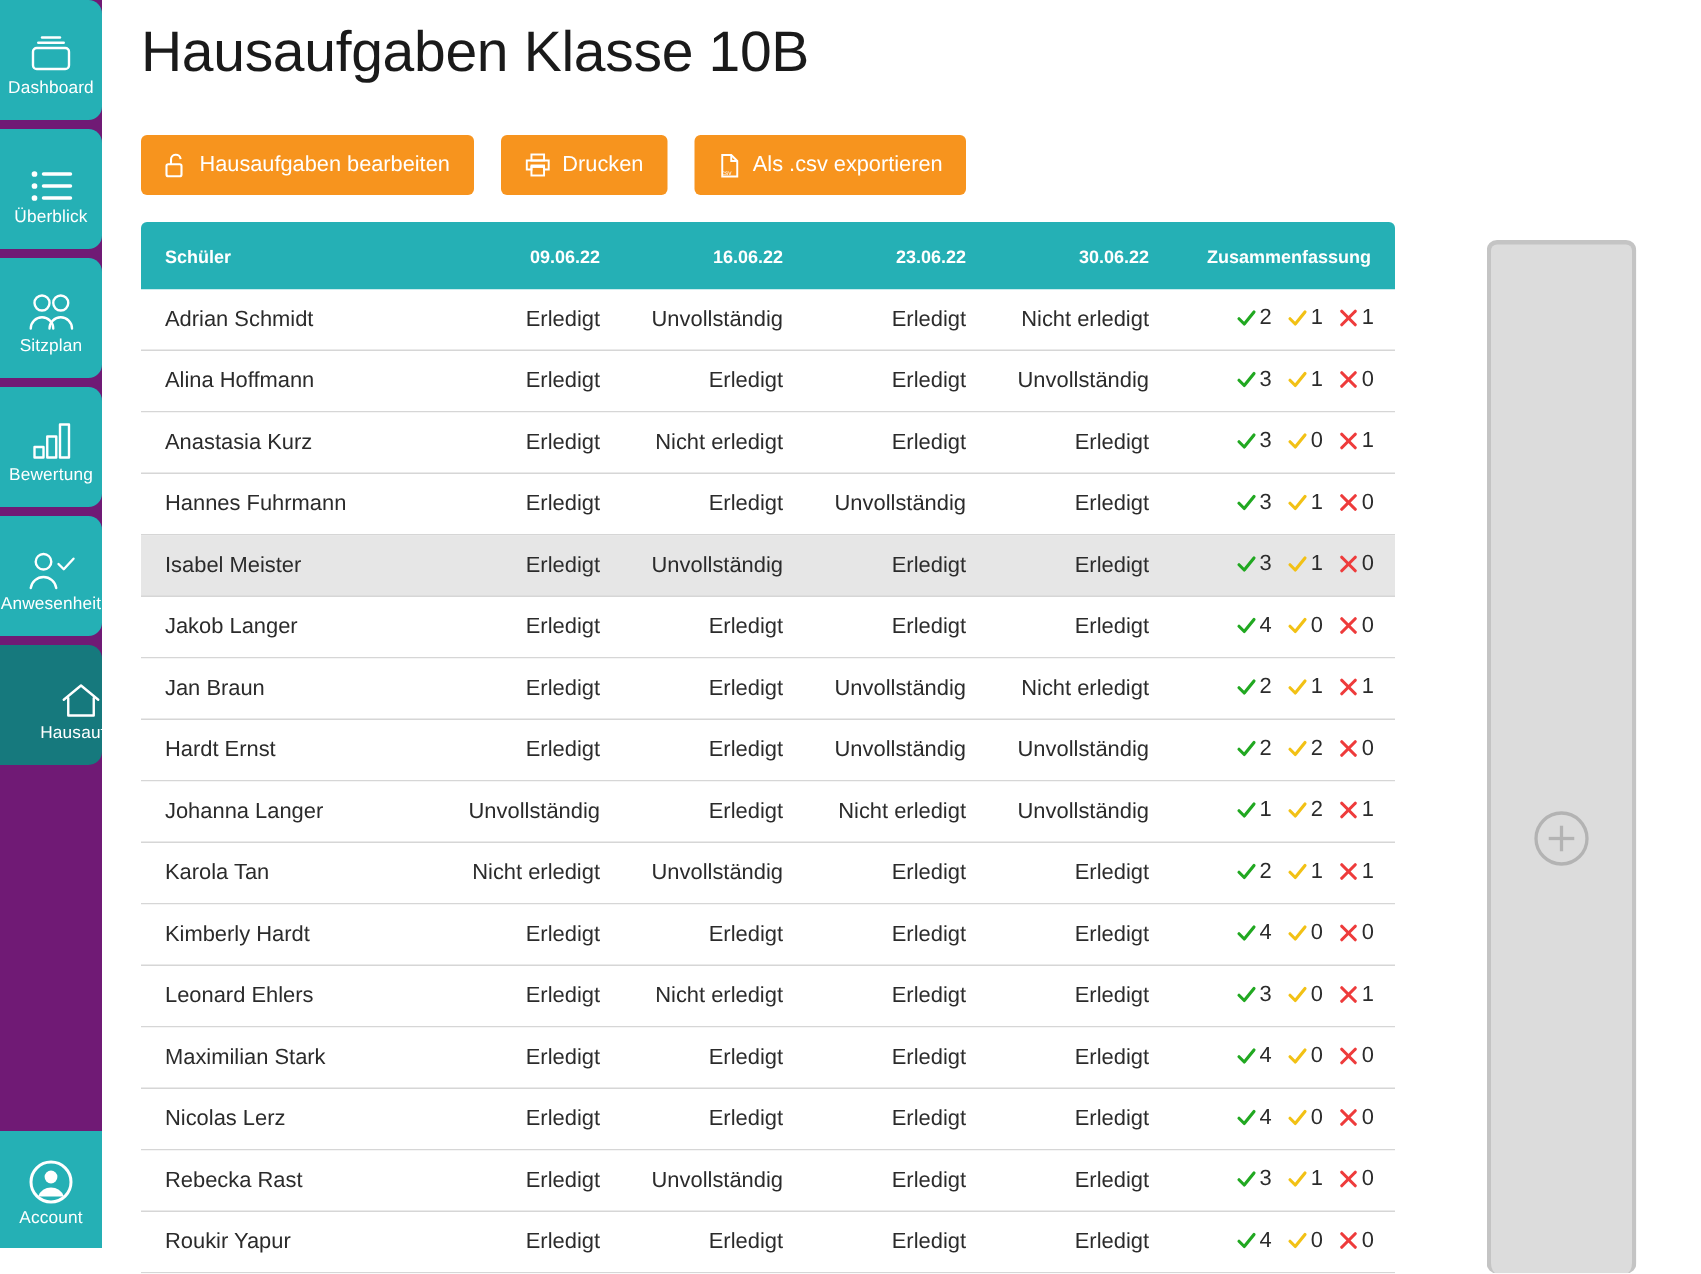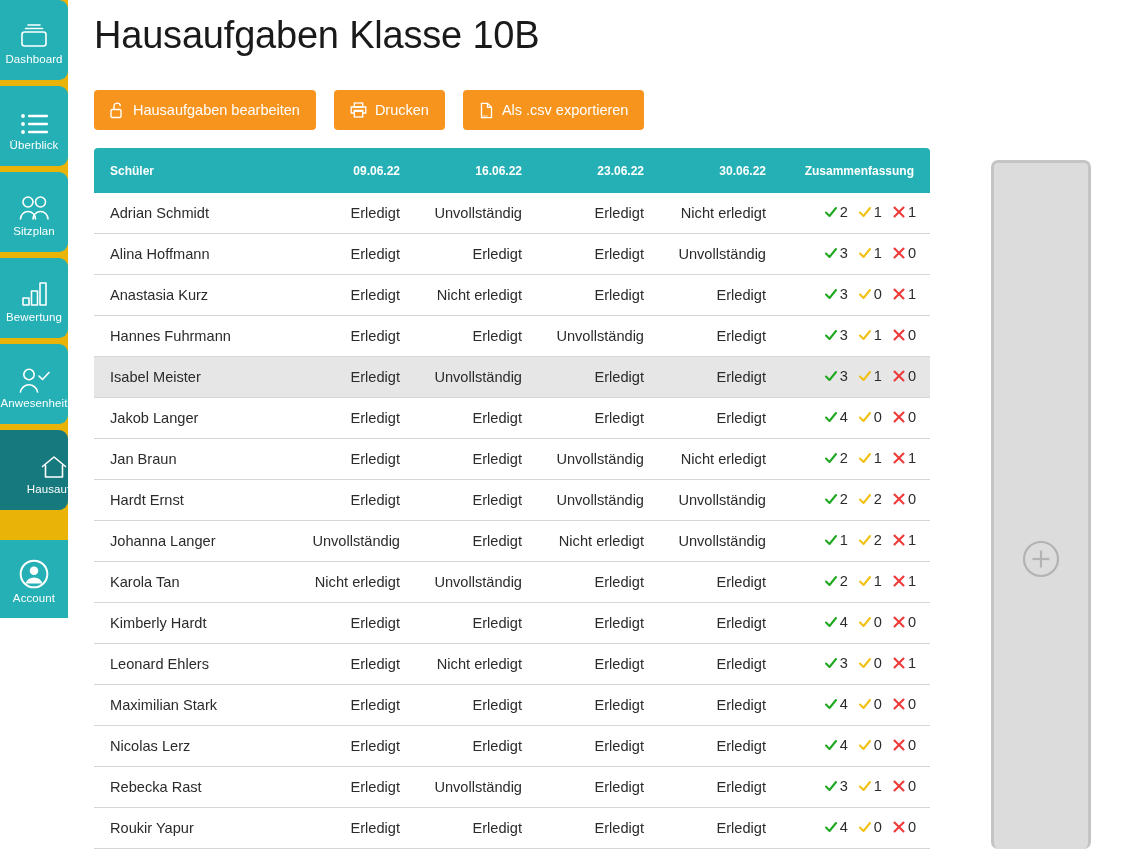--- a/index.html
+++ b/index.html
@@ -6,22 +6,22 @@
   html, body {
     width: 1134px; height: 849px;
     background: #ffffff;
     font-family: "Liberation Sans", sans-serif;
     overflow: hidden;
   }
   #app { position: relative; width: 1134px; height: 849px; display: flex; }
 
   
   .sidebar {
-    width: 68px; height: 618px;
-    background: #eab308;
+    width: 68px; height: 832px;
+    background: #701a75;
     flex: 0 0 68px;
     position: relative;
     display: flex; flex-direction: column;
     align-items: flex-start;
   }
   .nav-tile {
     width: 68px; height: 80px;
     background: #25b0b5;
     border-top-right-radius: 9px;
     border-bottom-right-radius: 9px;

